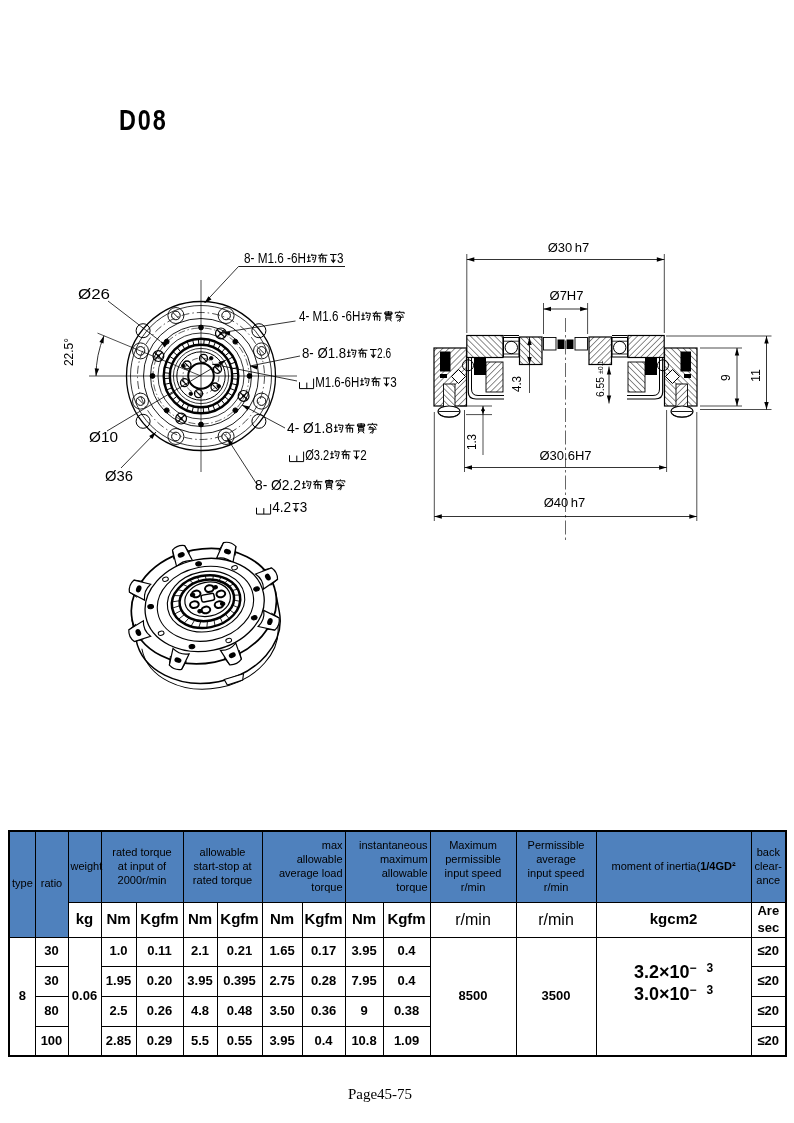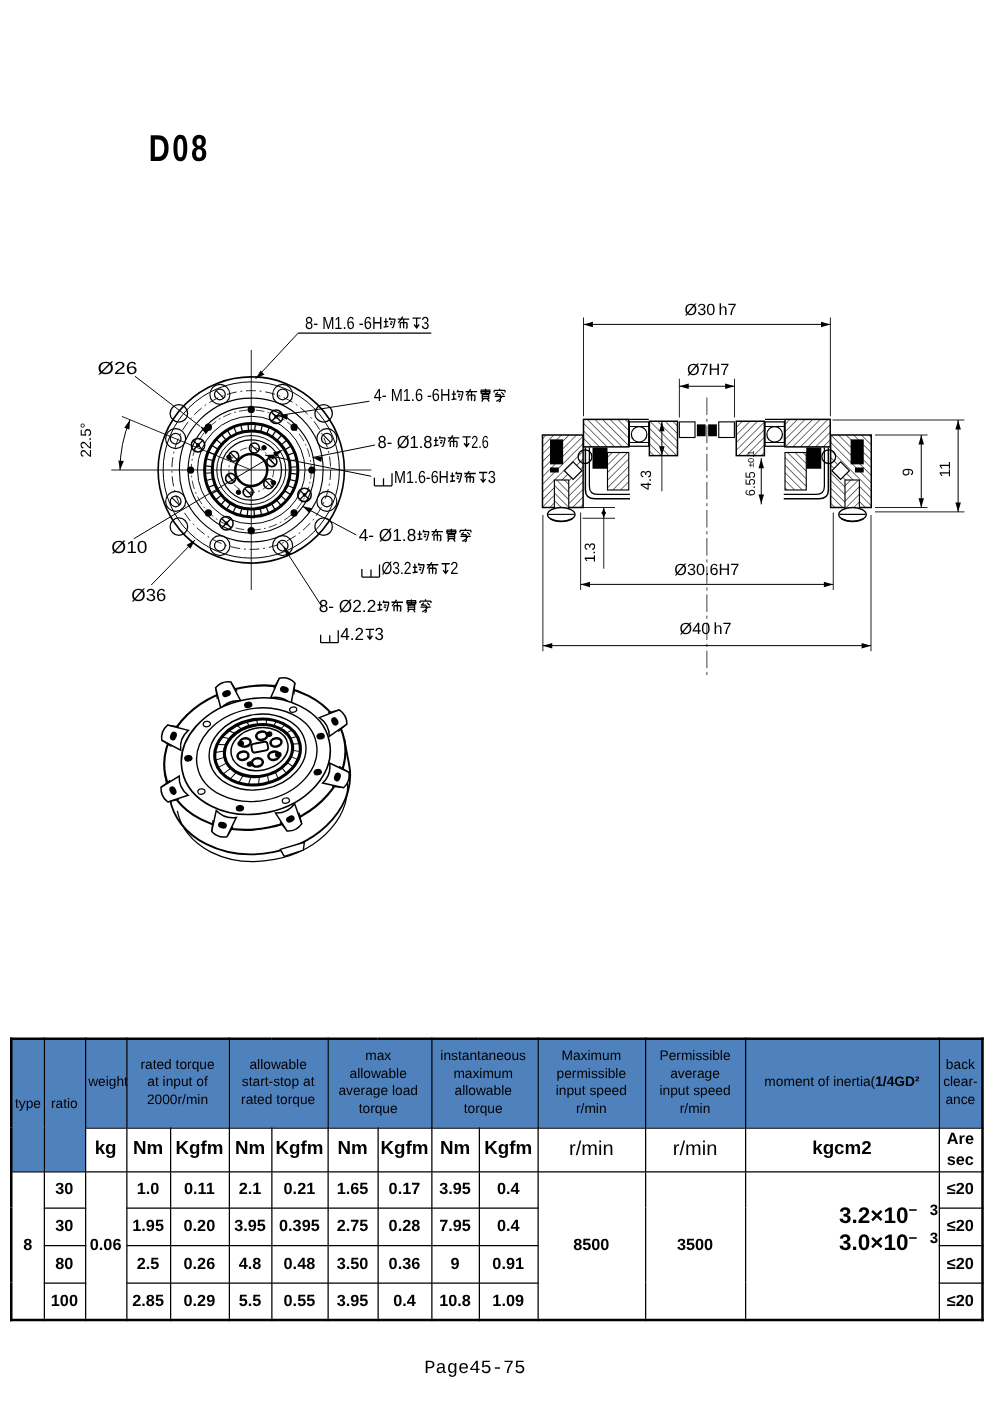--- a/index.html
+++ b/index.html
@@ -1,16 +1,16 @@
 <!DOCTYPE html>
 <html><head><meta charset="utf-8"><style>
 html,body{margin:0;padding:0;background:#fff;width:794px;height:1123px;position:relative;overflow:hidden}
 td{border:1px solid #000;text-align:center;vertical-align:middle;font-size:11px;padding:0;line-height:1.25}
 td.b{background:#4f81bd;font-weight:normal;padding:1px 2px}
-td.bl{text-align:center;padding-left:0}
+td.bl{text-align:right;padding-left:0}
 tr.sub td{font-size:15px}
 tr.d td{font-size:13px}
 </style></head>
 <body>
 <div style="position:absolute;left:119px;top:103px;font-family:'Liberation Sans',sans-serif;font-size:30px;font-weight:bold;letter-spacing:2.5px;transform:scaleX(0.78);transform-origin:left top">D08</div>
 <svg width="794" height="760" viewBox="0 0 794 760" style="position:absolute;left:0;top:0">
     <defs>
 <pattern id="hl" patternUnits="userSpaceOnUse" width="4.3" height="4.3" patternTransform="rotate(45)">
 <rect width="4.3" height="4.3" fill="#fff"></rect>
         <line x1="0" y1="0" x2="0" y2="4.3" stroke="#000" stroke-width="0.9"></line>
@@ -479,21 +479,21 @@
  <td><b>1.0</b></td>
         <td><b>0.11</b></td>
         <td><b>2.1</b></td>
         <td><b>0.21</b></td>
         <td><b>1.65</b></td>
         <td><b>0.17</b></td>
         <td><b>3.95</b></td>
         <td><b>0.4</b></td>
  <td rowspan="4"><b>8500</b></td>
         <td rowspan="4"><b>3500</b></td>
- <td rowspan="4" style="font-size:18px;text-align:right;vertical-align:top;padding-top:23px"><b>3.2×10<span style="font-size:12px;vertical-align:6px">−</span>&nbsp;&nbsp;<span style="font-size:12px;vertical-align:6px">3</span><br>3.0×10<span style="font-size:12px;vertical-align:6px">−</span>&nbsp;&nbsp;<span style="font-size:12px;vertical-align:6px">3</span></b></td>
+ <td rowspan="4" style="font-size:18px;text-align:center;vertical-align:top;padding-top:23px"><b>3.2×10<span style="font-size:12px;vertical-align:6px">−</span>&nbsp;&nbsp;<span style="font-size:12px;vertical-align:6px">3</span><br>3.0×10<span style="font-size:12px;vertical-align:6px">−</span>&nbsp;&nbsp;<span style="font-size:12px;vertical-align:6px">3</span></b></td>
  <td><b>≤20</b></td>
 </tr>
 <tr class="d" style="height:30px">
         <td><b>30</b></td>
         <td><b>1.95</b></td>
         <td><b>0.20</b></td>
         <td><b>3.95</b></td>
         <td><b>0.395</b></td>
         <td><b>2.75</b></td>
         <td><b>0.28</b></td>
@@ -503,29 +503,29 @@
       </tr>
 <tr class="d" style="height:30px">
         <td><b>80</b></td>
         <td><b>2.5</b></td>
         <td><b>0.26</b></td>
         <td><b>4.8</b></td>
         <td><b>0.48</b></td>
         <td><b>3.50</b></td>
         <td><b>0.36</b></td>
         <td><b>9</b></td>
-        <td><b>0.91</b></td>
+        <td><b>0.38</b></td>
         <td><b>≤20</b></td>
       </tr>
 <tr class="d" style="height:30px">
         <td><b>100</b></td>
         <td><b>2.85</b></td>
         <td><b>0.29</b></td>
         <td><b>5.5</b></td>
         <td><b>0.55</b></td>
         <td><b>3.95</b></td>
         <td><b>0.4</b></td>
         <td><b>10.8</b></td>
         <td><b>1.09</b></td>
         <td><b>≤20</b></td>
       </tr>
 </tbody>
   </table>
-<div style="position:absolute;left:0;top:1086px;width:760px;text-align:center;font-family:Liberation Mono, monospace;font-size:15px">Page45-75</div>
+<div style="position:absolute;left:0;top:1086px;width:760px;text-align:center;font-family:Liberation Serif, serif;font-size:15px">Page45-75</div>
 </body></html>

